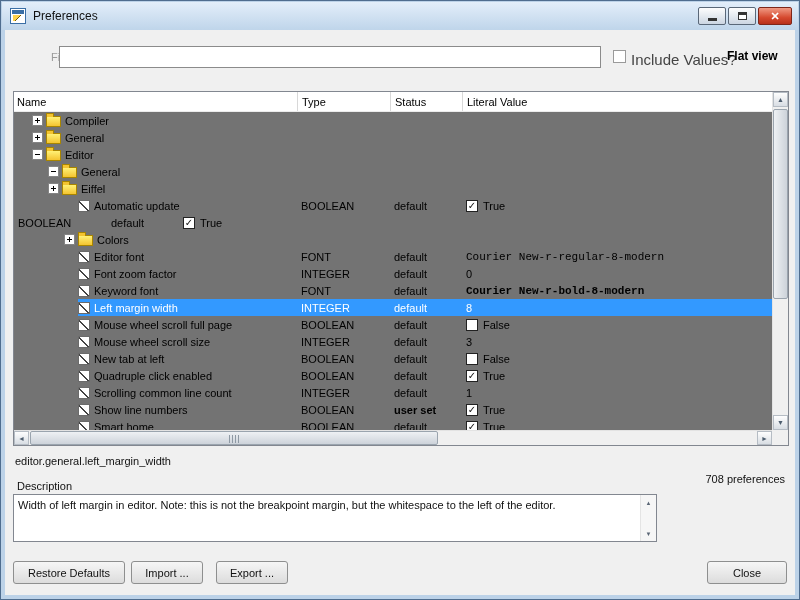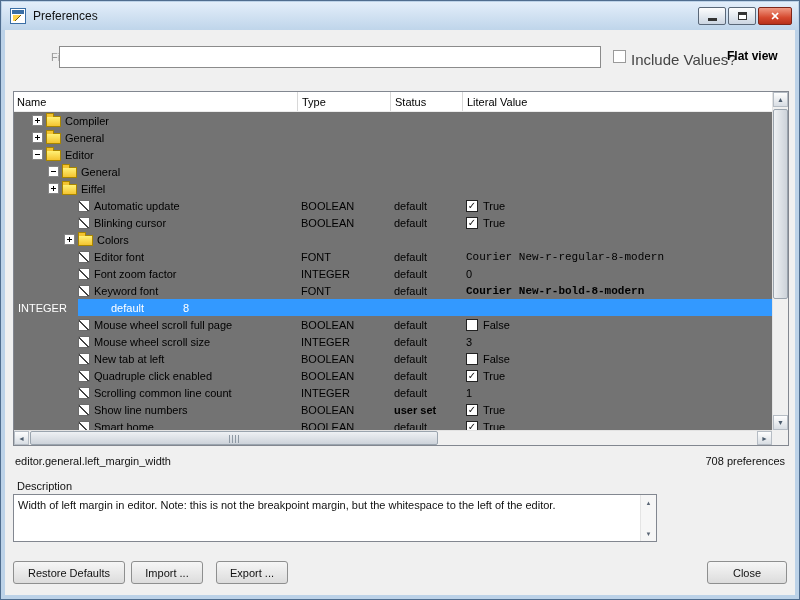--- a/index.html
+++ b/index.html
@@ -75,21 +75,21 @@
                 font-size:7px;color:#4d5d6e;background:linear-gradient(#fefefe,#d8dde3);border:1px solid #b5bcc4;}
   .hscroll .arr.left{left:0;}
   .hscroll .arr.right{right:0;}
   .hthumb{position:absolute;left:16px;top:0;width:408px;height:14px;background:linear-gradient(#eef1f4,#cdd3da);
           border:1px solid #9aa4ae;border-radius:2px;}
   .hthumb .grip{position:absolute;left:50%;top:3px;margin-left:-5px;width:10px;height:8px;
                 background:repeating-linear-gradient(90deg,#8e99a4 0,#8e99a4 1px,transparent 1px,transparent 3px);}
   .corner{position:absolute;right:0;bottom:0;width:16px;height:15px;background:#f0f0f0;}
   
   .status-path{position:absolute;left:10px;top:425px;font-size:11px;color:#111;}
-  .status-count{position:absolute;right:10px;top:425px;font-size:11px;color:#111;}
+  .status-count{position:absolute;right:10px;top:443px;font-size:11px;color:#111;}
   
   .desc-label{position:absolute;left:12px;top:450px;font-size:11px;color:#111;}
   .desc-box{position:absolute;left:8px;top:464px;width:644px;height:48px;border:1px solid #828790;background:#fff;}
   .desc-text{position:absolute;left:4px;top:3px;right:20px;font-size:11px;line-height:14px;color:#111;}
   .desc-scroll{position:absolute;right:0;top:0;bottom:0;width:16px;background:#f6f6f6;border-left:1px solid #e4e4e4;}
   .desc-scroll .arr{position:absolute;left:0;width:15px;height:13px;display:flex;align-items:center;justify-content:center;
                     font-size:6px;color:#5a6675;}
   .desc-scroll .arr.up{top:1px;}
   .desc-scroll .arr.down{bottom:1px;}
   
@@ -199,26 +199,20 @@
               <span class="nm">Automatic update</span>
             </div>
             <div class="cell type">BOOLEAN</div>
             <div class="cell status">default</div>
             <div class="cell value">
               <span class="vcb">✓</span>
               <span>True</span>
             </div>
           </div>
           <div class="row">
-            <div class="cell name">
-              <span class="sp" style="width: 42px;"></span>
-              <span class="expand-ph"></span>
-              <span class="pref-icon"></span>
-              <span class="nm">Blinking cursor</span>
-            </div>
             <div class="cell type">BOOLEAN</div>
             <div class="cell status">default</div>
             <div class="cell value">
               <span class="vcb">✓</span>
               <span>True</span>
             </div>
           </div>
           <div class="row">
             <div class="cell name">
               <span class="sp" style="width: 42px;"></span>
@@ -263,20 +257,26 @@
               <span class="pref-icon"></span>
               <span class="nm">Keyword font</span>
             </div>
             <div class="cell type">FONT</div>
             <div class="cell status">default</div>
             <div class="cell value">
               <span class="mono b">Courier New-r-bold-8-modern</span>
             </div>
           </div>
           <div class="row selected">
+            <div class="cell name">
+              <span class="sp" style="width: 42px;"></span>
+              <span class="expand-ph"></span>
+              <span class="pref-icon"></span>
+              <span class="nm">Left margin width</span>
+            </div>
             <div class="cell type">INTEGER</div>
             <div class="cell status">default</div>
             <div class="cell value">
               <span>8</span>
             </div>
           </div>
           <div class="row">
             <div class="cell name">
               <span class="sp" style="width: 42px;"></span>
               <span class="expand-ph"></span>

